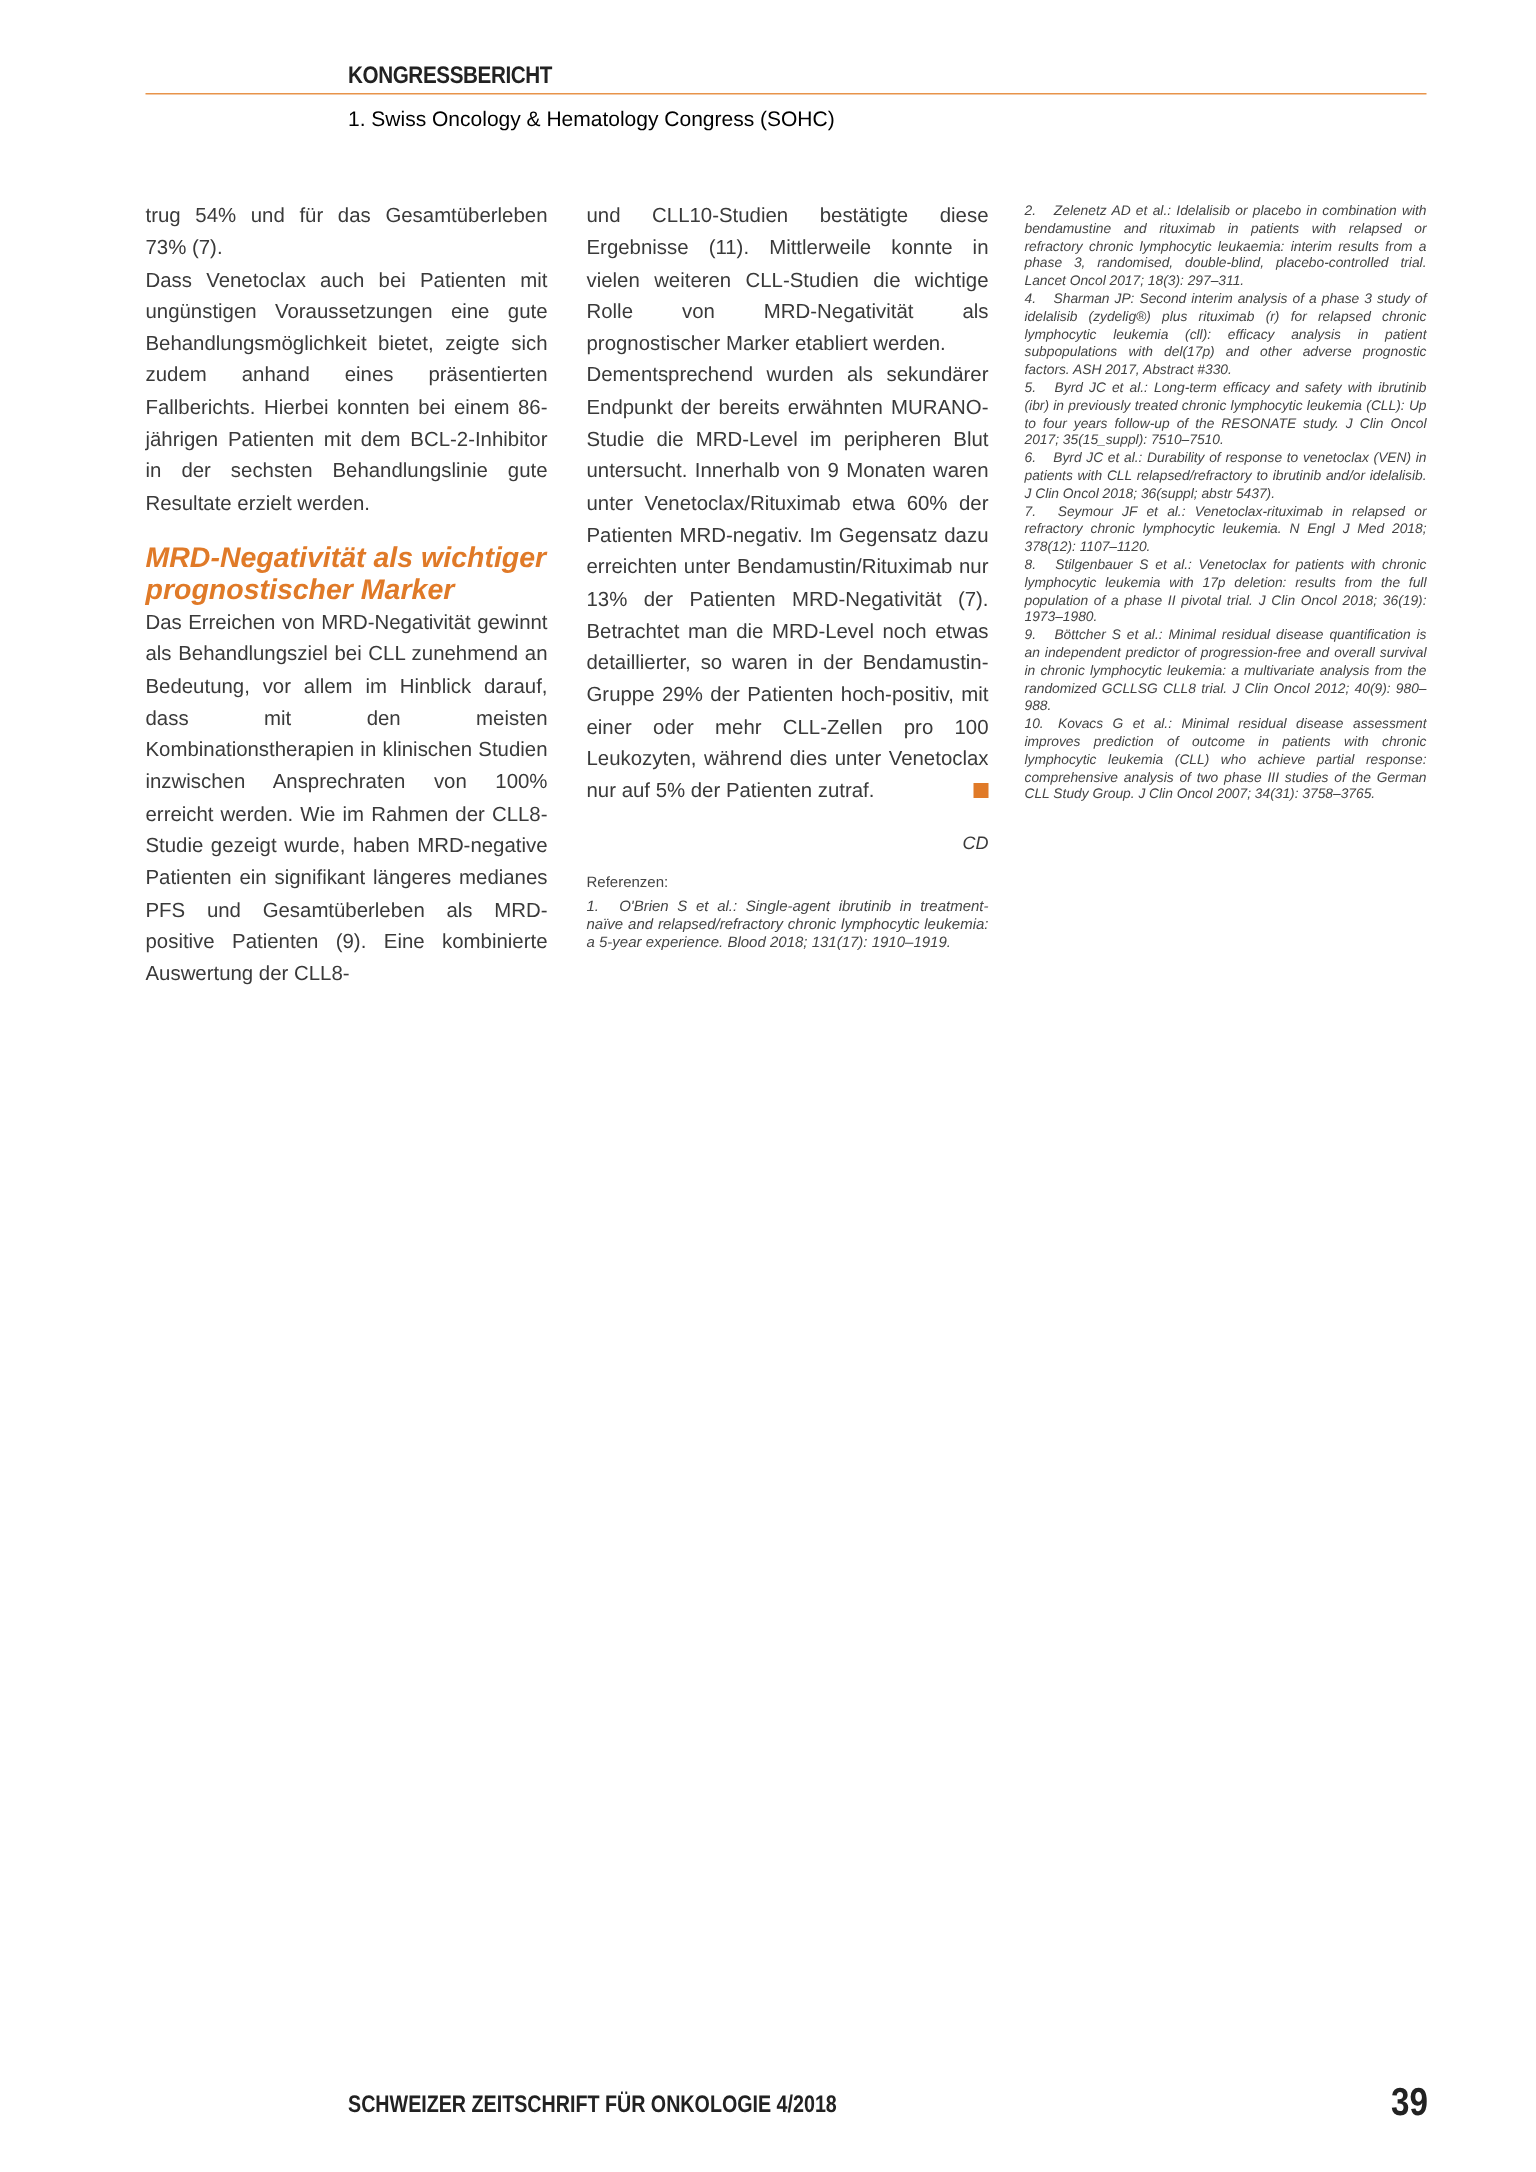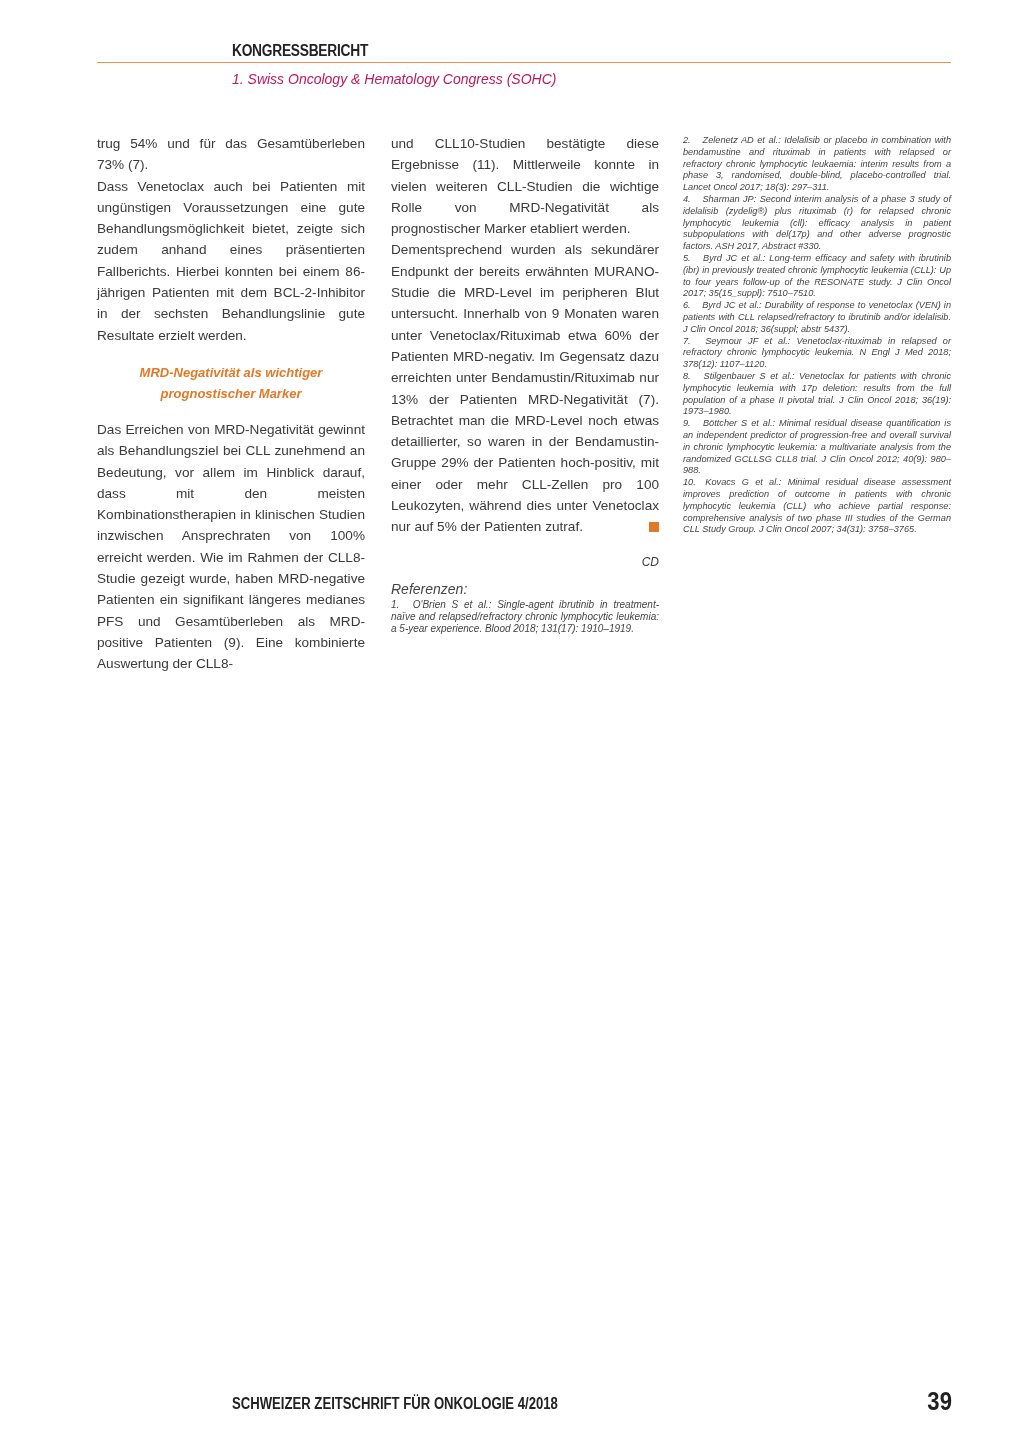--- a/index.html
+++ b/index.html
@@ -1,30 +1,30 @@
 <!DOCTYPE html>
 <html><head>
   <meta charset="utf-8">
   <style>
     html, body { margin:0; padding:0; background:#ffffff; }
     body { width:1024px; height:1448px; position:relative; overflow:hidden;
            font-family:"Liberation Sans", "DejaVu Sans", sans-serif; color:#3a3a3a; }
     .header-title { position:absolute; left:232px; top:42px; font-size:16px; font-weight:bold;
                     color:#222; letter-spacing:-0.3px; transform:scaleX(0.86); transform-origin:left; }
     .header-rule { position:absolute; left:97px; top:62px; width:854px; height:1px; background:#e8944a; }
-    .header-sub { position:absolute; left:232px; top:71px; font-size:14px; font-style:italic; color:#be185d; }
+    .header-sub { position:absolute; left:232px; top:71px; font-size:14px; color:#000000; }
     .col { position:absolute; top:133px; width:268px; font-size:13.6px; line-height:21.3px; text-align:justify; }
     .col p { margin:0; }
     .col1 { left:97px; }
     .col2 { left:391px; }
     .col3 { left:683px; width:268px; top:135px; font-size:9.2px; line-height:11.8px; font-style:italic; color:#444; }
-    .section-head { color:#e07a28; font-weight:bold; font-style:italic; font-size:13px; line-height:21px; margin:16px 0 15px 0; text-align:center; }
+    .section-head { color:#e07a28; font-weight:bold; font-style:italic; font-size:19px; line-height:21px; margin:16px 0 0 0; text-align:left; }
     .end-square { display:inline-block; width:10px; height:10px; background:#e07a28; float:right; margin-top:6px; }
     .author { text-align:right; font-style:italic; font-size:12px; margin-top:14px; }
-    .refs-label { font-style:italic; font-size:14px; margin-top:10px; line-height:12px; color:#444; }
+    .refs-label { font-size:10px; margin-top:10px; line-height:12px; color:#444; }
     .ref { margin:0 0 5px 0; text-align:justify; }
     .col2 .ref { font-size:10px; line-height:11.8px; font-style:italic; color:#444; margin-top:4px; }
     .ref-num { display:inline-block; min-width:16px; }
     .footer-journal { position:absolute; left:232px; top:1395px; font-size:16px; font-weight:bold; color:#222;
                       transform:scaleX(0.82); transform-origin:left; }
     .footer-page { position:absolute; right:72px; top:1386px; font-size:26px; font-weight:bold; color:#222;
                    transform:scaleX(0.85); transform-origin:right; }
   </style>
 </head>
 <body>

